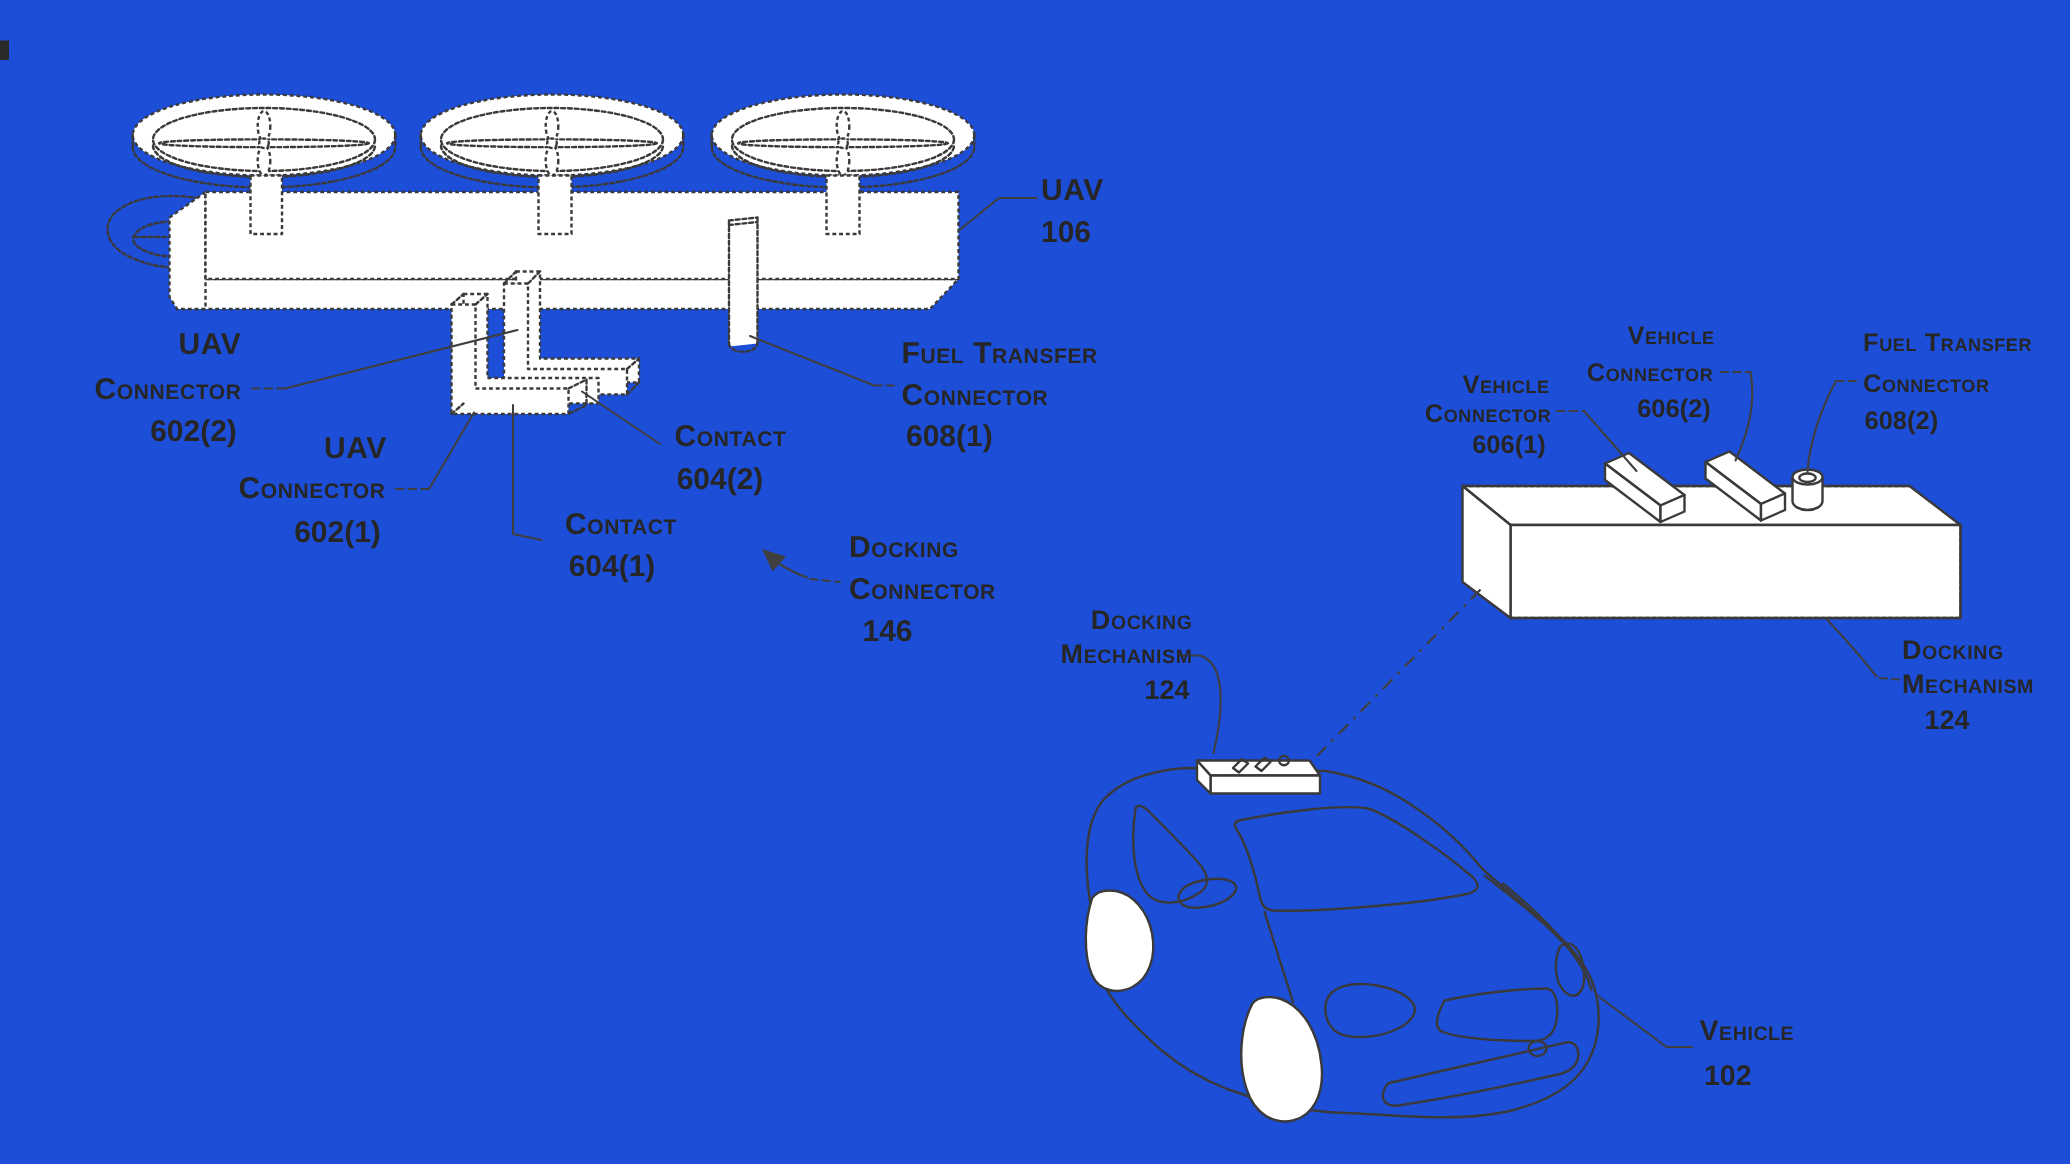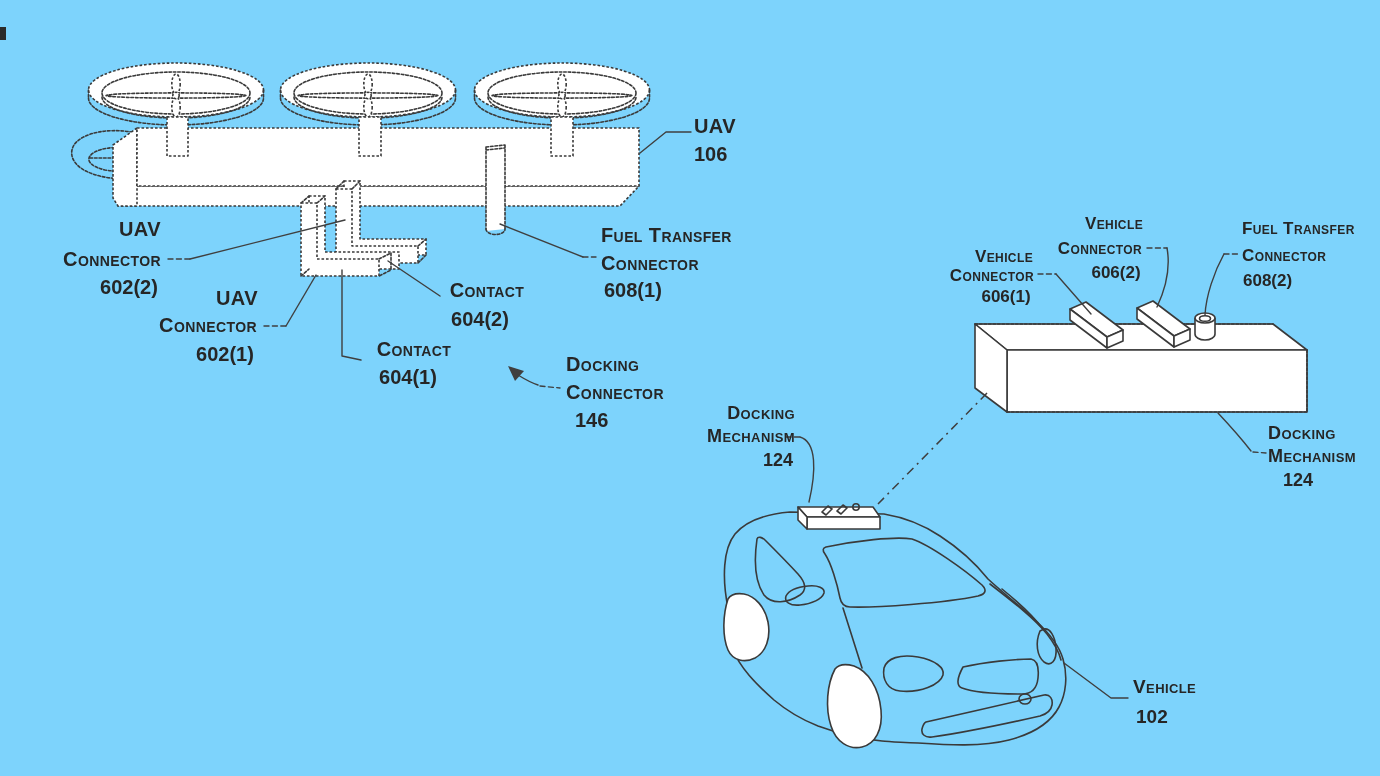--- a/index.html
+++ b/index.html
@@ -1,16 +1,16 @@
 <!DOCTYPE html>
 <html><head>
 <meta charset="utf-8">
 <style>
   html,body{margin:0;padding:0;background:#ffffff;}
-  .stage{position:relative;width:1380px;height:776px;background:#7dd3fc;overflow:hidden;
+  .stage{position:relative;width:1380px;height:776px;background:#1d4ed8;overflow:hidden;
          font-family:"Liberation Sans", sans-serif;}
   svg{display:block;}
   .sk   {fill:none;stroke:#3a3a3a;stroke-width:1.6;stroke-dasharray:2.6 1.9;stroke-linecap:round;stroke-linejoin:round;}
   .sks  {fill:none;stroke:#3a3a3a;stroke-width:1.6;stroke-linecap:round;stroke-linejoin:round;}
   .skf  {fill:#ffffff;stroke:#3a3a3a;stroke-width:1.6;stroke-dasharray:2.6 1.9;stroke-linejoin:round;}
   .skfs {fill:#ffffff;stroke:#3a3a3a;stroke-width:1.6;stroke-linejoin:round;}
   .ldr  {fill:none;stroke:#3f3f3f;stroke-width:1.4;stroke-linecap:round;stroke-linejoin:round;}
   .ldrD {fill:none;stroke:#3f3f3f;stroke-width:1.4;stroke-dasharray:5 3.4;stroke-linecap:round;}
   .dashdot{fill:none;stroke:#3f3f3f;stroke-width:1.5;stroke-dasharray:9 5 2 5;}
   .lbl  {font-family:"Liberation Sans",sans-serif;font-variant:small-caps;font-weight:600;

